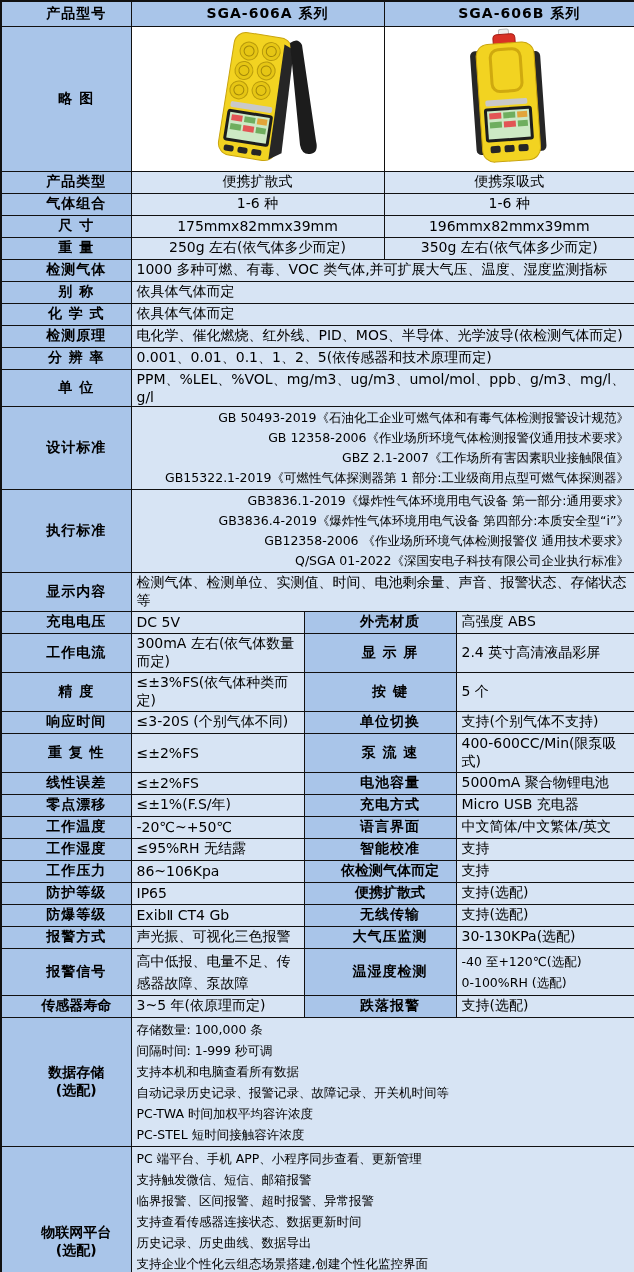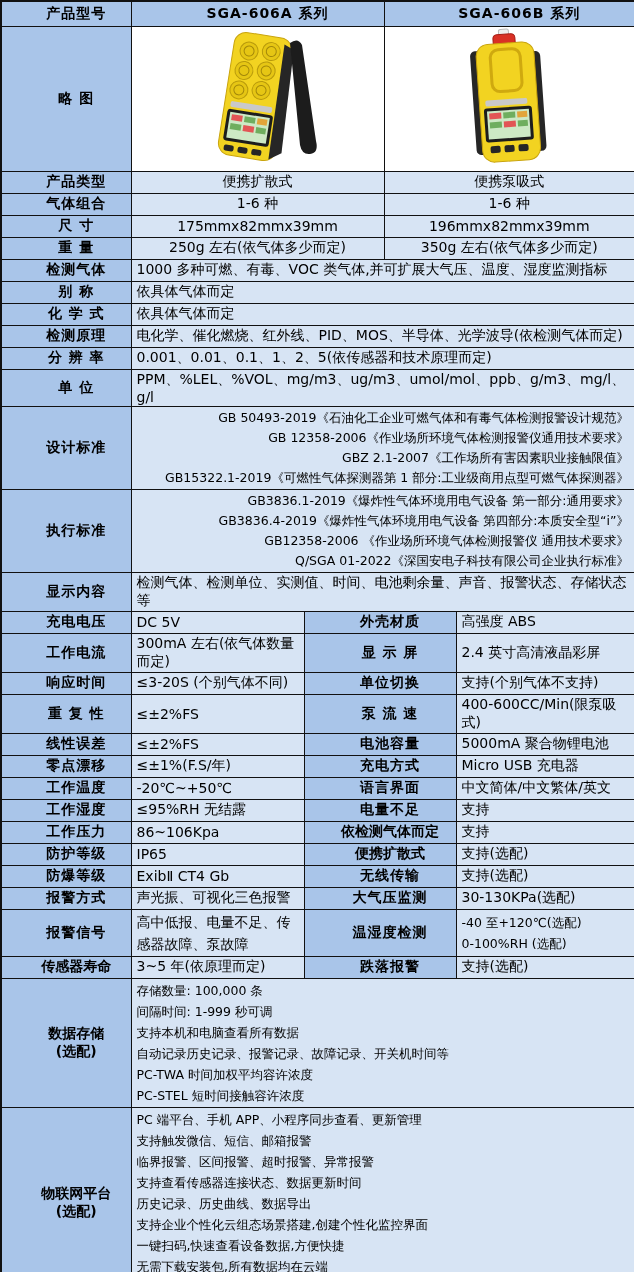--- a/index.html
+++ b/index.html
@@ -186,20 +186,26 @@
     <td class="lbl" colspan="2">外壳材质</td>
     <td class="val">高强度 ABS</td>
   </tr>
   <tr class="rh-s">
     <td class="lbl">工作电流</td>
     <td class="val">300mA 左右(依气体数量而定)</td>
     <td class="lbl" colspan="2">显 示 屏</td>
     <td class="val">2.4 英寸高清液晶彩屏</td>
   </tr>
   <tr class="rh-s">
+    <td class="lbl">精  度</td>
+    <td class="val">≤±3%FS(依气体种类而定)</td>
+    <td class="lbl" colspan="2">按  键</td>
+    <td class="val">5 个</td>
+  </tr>
+  <tr class="rh-s">
     <td class="lbl">响应时间</td>
     <td class="val">≤3-20S (个别气体不同)</td>
     <td class="lbl" colspan="2">单位切换</td>
     <td class="val">支持(个别气体不支持)</td>
   </tr>
   <tr class="rh-s">
     <td class="lbl">重 复 性</td>
     <td class="val">≤±2%FS</td>
     <td class="lbl" colspan="2">泵 流 速</td>
     <td class="val">400-600CC/Min(限泵吸式)</td>
@@ -218,21 +224,21 @@
   </tr>
   <tr class="rh-s">
     <td class="lbl">工作温度</td>
     <td class="val">-20℃~+50℃</td>
     <td class="lbl" colspan="2">语言界面</td>
     <td class="val">中文简体/中文繁体/英文</td>
   </tr>
   <tr class="rh-s">
     <td class="lbl">工作湿度</td>
     <td class="val">≤95%RH 无结露</td>
-    <td class="lbl" colspan="2">电量不足</td>
+    <td class="lbl" colspan="2">智能校准</td>
     <td class="val">支持</td>
   </tr>
   <tr class="rh-s">
     <td class="lbl">工作压力</td>
     <td class="val">86~106Kpa</td>
     <td class="lbl" colspan="2" style="letter-spacing:0">依检测气体而定</td>
     <td class="val">支持</td>
   </tr>
   <tr class="rh-s">
     <td class="lbl">防护等级</td>

